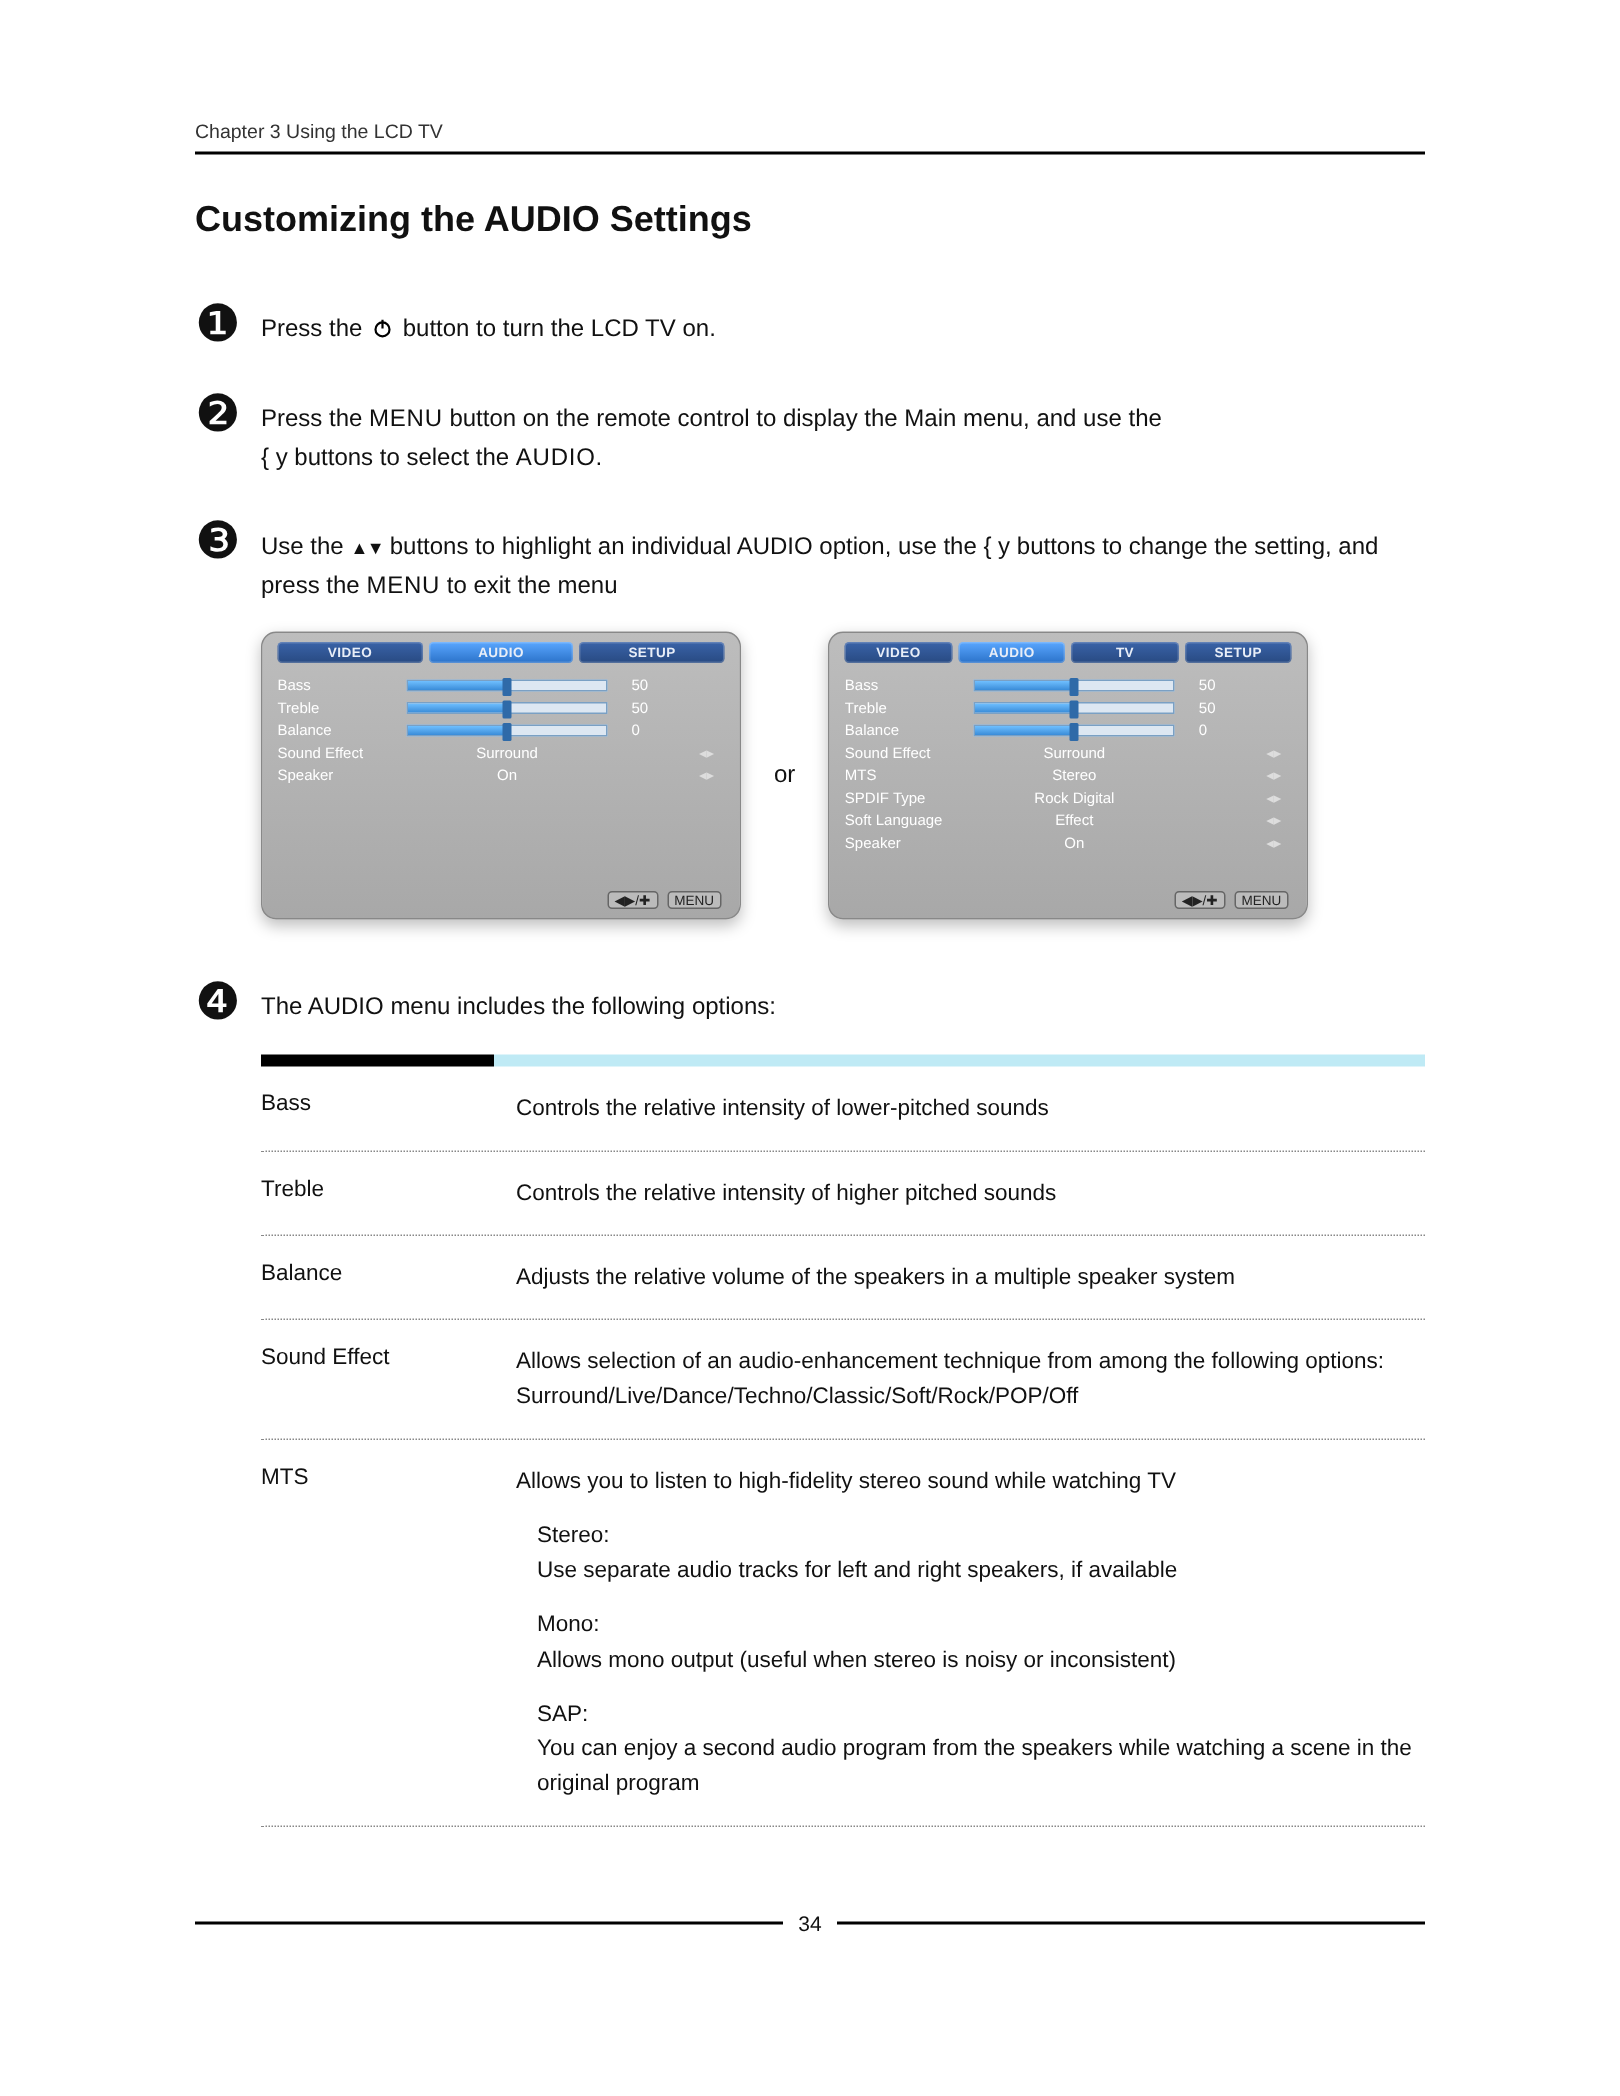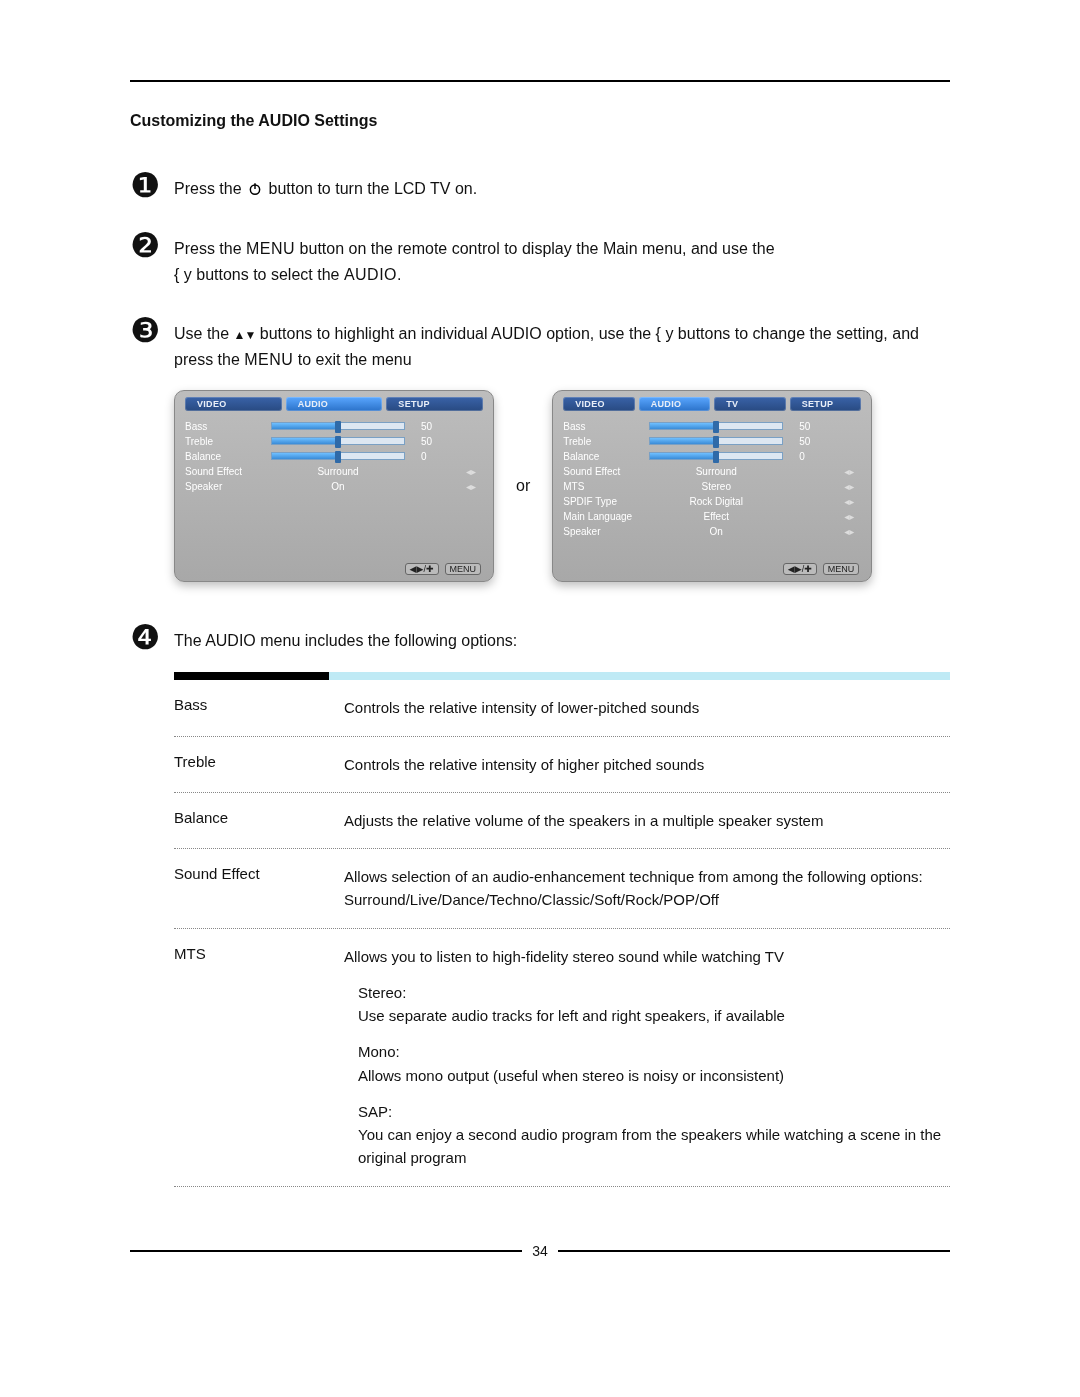--- a/index.html
+++ b/index.html
@@ -21,21 +21,21 @@
     font-size: 13px;
     color: #333;
     margin-bottom: 6px;
   }
   .rule-top, .rule-bottom {
     height: 2px;
     background: #000;
     margin-bottom: 30px;
   }
   .h2 {
-    font-size: 16px;
+    font-size: 24px;
     font-weight: bold;
     margin: 0 0 30px 0;
   }
   .step {
     display: flex;
     align-items: flex-start;
     margin-bottom: 18px;
   }
   .bullet {
     font-size: 34px;
@@ -78,20 +78,21 @@
     font-size: 10px;
     color: #fff;
   }
   .osd-tabs {
     display: flex;
     gap: 4px;
     margin-bottom: 8px;
   }
   .osd-tab {
     flex: 1;
+    text-align: center;
     padding: 2px 12px;
     border-radius: 3px;
     background: linear-gradient(#3a63a8, #284a82);
     color: #e8eef8;
     font-size: 9px;
     font-weight: bold;
     letter-spacing: .3px;
     box-shadow: inset 0 0 0 1px rgba(255,255,255,.2);
   }
   .osd-tab.active {
@@ -187,20 +188,21 @@
   .page-num-wrap .line { flex:1; height:2px; background:#000; }
   .page-num { font-size: 14px; }
 
   .udarrows { font-family: Arial, sans-serif; font-size: 12px; letter-spacing:-1px; }
 </style>
 </head>
 <body>
 
 <div class="page">
 
+  <div class="running-header">Chapter 3 Using the LCD TV</div>
   <div class="rule-top"></div>
 
   <h2 class="h2">Customizing the AUDIO Settings</h2>
 
   <div class="step">
     <div class="bullet">❶</div>
     <div class="step-text">
       <span>Press the </span>
       <span class="inline-icon">
         <svg width="14" height="14" viewBox="0 0 24 24">
@@ -350,21 +352,21 @@
           </div>
           <div class="osd-row">
             <div class="label">SPDIF Type</div>
             <div class="mid">
               <span>Rock Digital</span>
             </div>
             <div class="val"></div>
             <div class="arr">◂▸</div>
           </div>
           <div class="osd-row">
-            <div class="label">Main Language</div>
+            <div class="label">Soft Language</div>
             <div class="mid">
               <span>Effect</span>
             </div>
             <div class="val"></div>
             <div class="arr">◂▸</div>
           </div>
           <div class="osd-row">
             <div class="label">Speaker</div>
             <div class="mid">
               <span>On</span>

